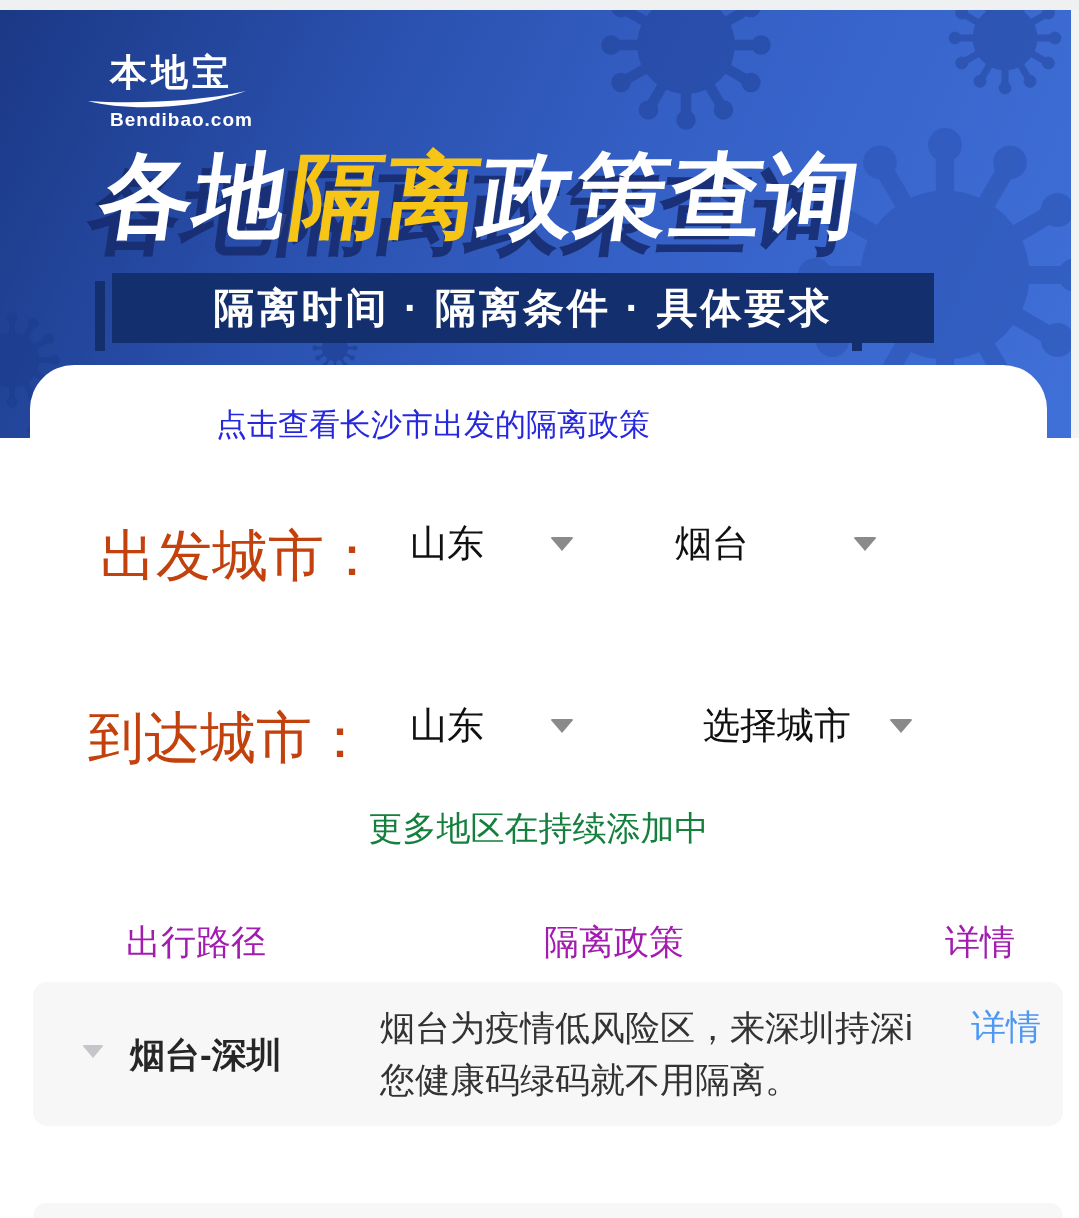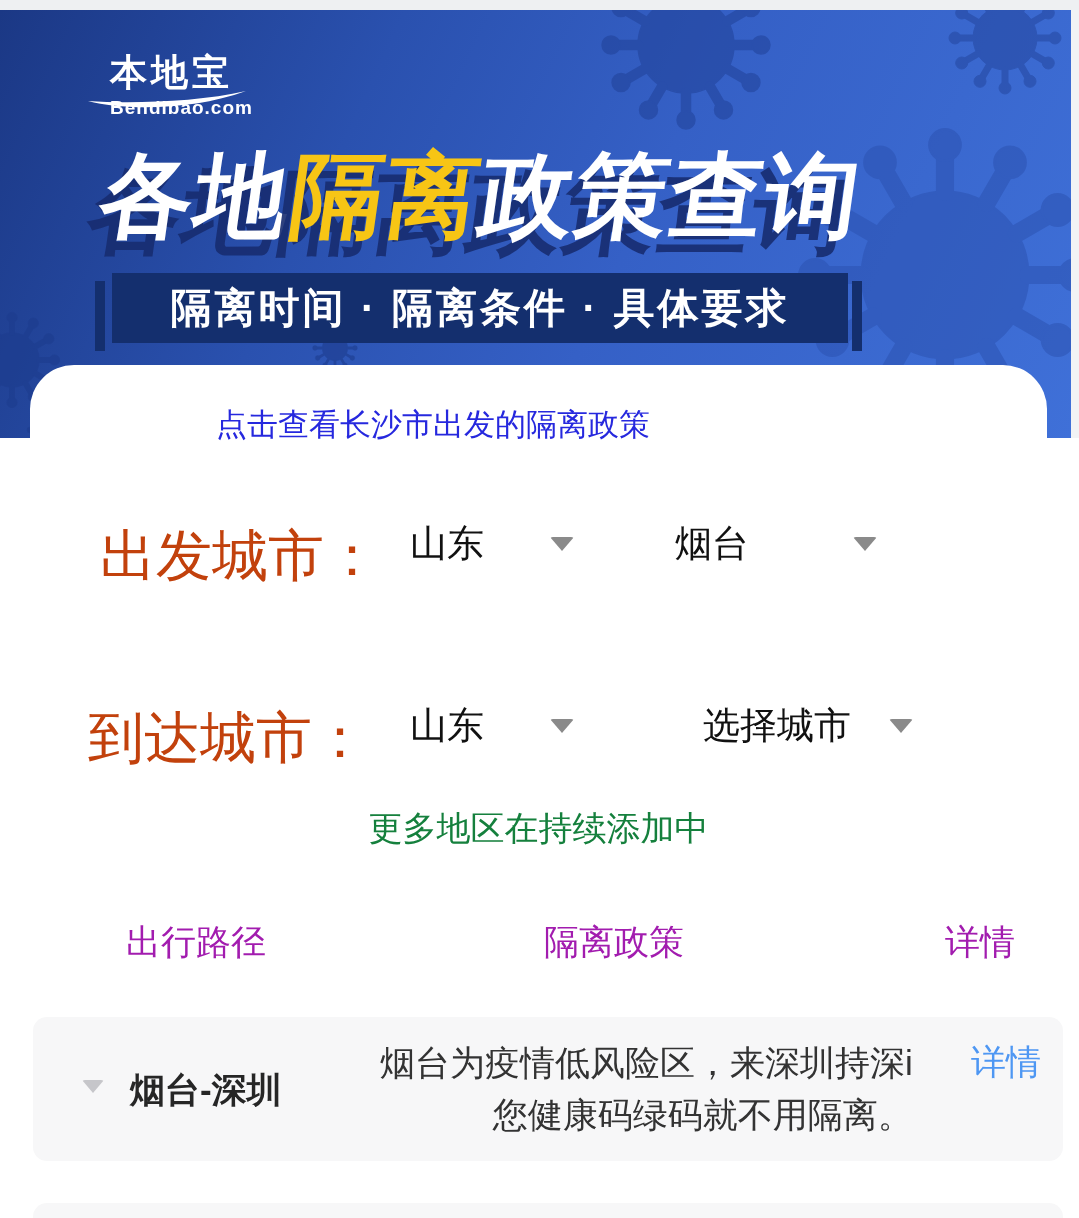--- a/index.html
+++ b/index.html
@@ -15,29 +15,29 @@
   #right-strip{left:1071px;top:10px;width:8px;height:428px;background:#f2f3f5;}
 
   
   #banner{
     left:0;top:10px;width:1071px;height:428px;overflow:hidden;
     background:linear-gradient(115deg,#1b3885 0%,#2a51af 32%,#3560c6 58%,#3f70d8 100%);
   }
   #virus-layer{left:0;top:0;pointer-events:none;}
   #logo-name{left:110px;top:38px;color:#fff;font-size:37px;font-weight:bold;letter-spacing:4px;white-space:nowrap;}
   #logo-swoosh{left:86px;top:78px;}
-  #logo-domain{left:110px;top:87px;color:#fff;font-size:19px;font-weight:bold;letter-spacing:1px;white-space:nowrap;}
+  #logo-domain{left:110px;top:99px;color:#fff;font-size:19px;font-weight:bold;letter-spacing:1px;white-space:nowrap;}
   #main-title{
     left:92px;top:124px;font-size:93px;font-weight:800;color:#ffffff;white-space:nowrap;
     transform:skewX(-8deg);transform-origin:left bottom;letter-spacing:2px;
     text-shadow:-10px 16px 0 rgba(23,44,112,0.9);
   }
   #main-title .hl{color:#f7c515;}
   #ribbon{
-    left:112px;top:263px;width:736px;height:70px;background:#142f6e;
+    left:112px;top:263px;width:822px;height:70px;background:#142f6e;
     color:#fff;font-size:41px;font-weight:600;letter-spacing:3px;
     display:flex;align-items:center;justify-content:center;white-space:nowrap;
   }
   .ribbon-bar{width:10px;height:70px;background:#142f6e;}
   #ribbon-bar-left{left:95px;top:271px;}
   #ribbon-bar-right{left:852px;top:271px;}
 
   
   #sheet{left:30px;top:365px;width:1017px;height:853px;background:#fff;border-radius:44px 44px 0 0;}
 
@@ -56,22 +56,22 @@
   #arrive-city{left:675px;top:698px;width:210px;height:56px;margin-left:28px;}
 
   #more-note{left:30px;top:806px;width:1017px;text-align:center;font-size:34px;color:#15803d;}
 
   .thead{font-size:35px;color:#a21caf;font-weight:500;white-space:nowrap;}
   #th-route{left:126px;top:919px;}
   #th-policy{left:544px;top:919px;}
   #th-detail{left:945px;top:919px;}
 
   #row-card{
-    left:33px;top:1017px;width:1030px;height:144px;
-    background:#f7f7f8;border-radius:14px;cursor:pointer;text-align:right;
+    left:33px;top:982px;width:1030px;height:144px;
+    background:#f7f7f8;border-radius:14px;cursor:pointer;
   }
   #row-caret{position:absolute;left:49px;top:63px;width:0;height:0;
     border-left:11px solid transparent;border-right:11px solid transparent;border-top:13px solid #c6c6ca;border-radius:3px;}
   #row-route{position:absolute;left:97px;top:50px;font-size:35px;font-weight:bold;color:#262626;white-space:nowrap;}
   #row-policy{position:absolute;left:347px;top:20px;font-size:35px;color:#333;line-height:52px;white-space:nowrap;}
   #row-detail{position:absolute;left:938px;top:22px;font-size:35px;color:#4e97f3;white-space:nowrap;cursor:pointer;}
 
   #row-card2{left:33px;top:1203px;width:1030px;height:40px;background:#f7f7f8;border-radius:14px 14px 0 0;cursor:pointer;}
 </style>
 </head>

